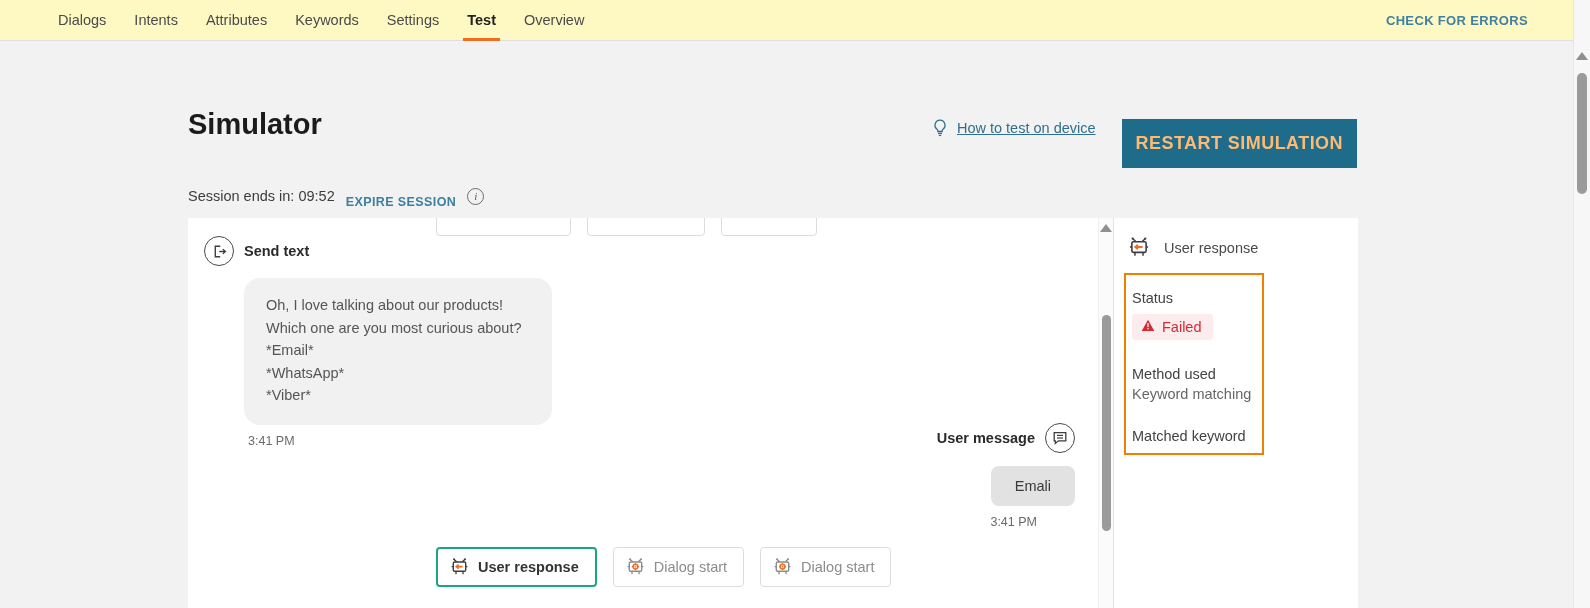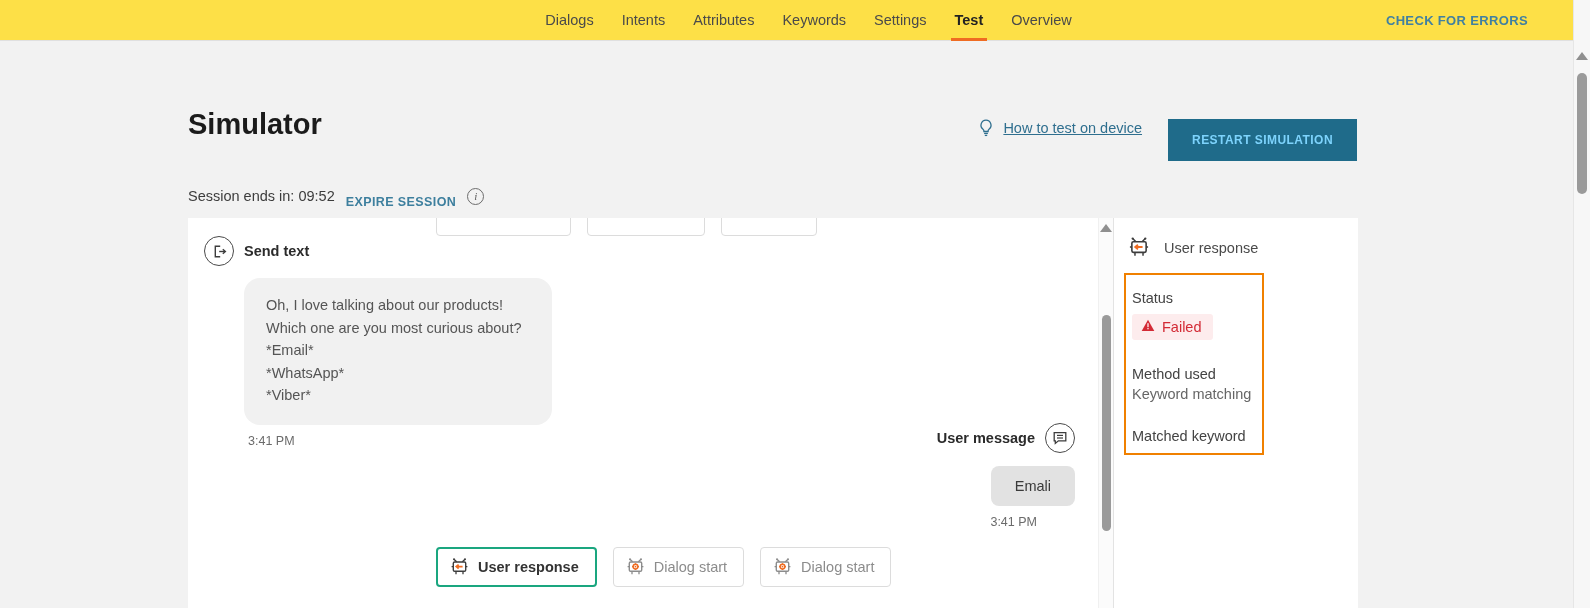--- a/index.html
+++ b/index.html
@@ -9,23 +9,23 @@
     overflow: hidden;
     background: #f2f2f2;
     font-family: "Liberation Sans", sans-serif;
     -webkit-font-smoothing: antialiased;
   }
 
   
   .topbar {
     position: absolute; top: 0; left: 0;
     width: 1573px; height: 41px;
-    background: #fde047;
+    background: #fef9c3;
     border-bottom: 1px solid #e0e0e0;
-    display: flex; align-items: center; justify-content: center;
+    display: flex; align-items: center;
   }
   .nav-tabs { display: flex; align-items: center; height: 41px; margin-left: 44px; }
   .nav-tab {
     position: relative;
     font-size: 14.5px; color: #4a4a4a;
     padding: 0 14px; height: 41px;
     display: flex; align-items: center;
     cursor: pointer; white-space: nowrap;
   }
   .nav-tab.active { color: #222; font-weight: bold; }
@@ -66,23 +66,23 @@
     position: absolute; right: 216px; top: 78px;
     display: flex; align-items: flex-start; gap: 26px;
   }
   .how-to {
     display: flex; align-items: center; gap: 9px;
     color: #2f6f8f; font-size: 14.5px; cursor: pointer;
   }
   .how-to .lbl { text-decoration: underline; }
   .bulb { width: 16px; height: 18px; display:block; }
   .restart-btn {
-    background: #1f6b8a; color: #7dd3fc;
-    font-size: 12px; font-weight: bold; letter-spacing: .45px;
-    padding: 14px 24px; border: none; cursor: pointer;
+    background: #1f6b8a; color: #fdba74;
+    font-size: 18px; font-weight: bold; letter-spacing: .45px;
+    padding: 14px 14px; border: none; cursor: pointer;
     white-space: nowrap; font-family: "Liberation Sans", sans-serif;
   }
 
   
   .sim-card {
     position: absolute; left: 188px; top: 177px;
     width: 1170px; height: 390px;
     background: #fff;
     display: flex;
     overflow: hidden;

